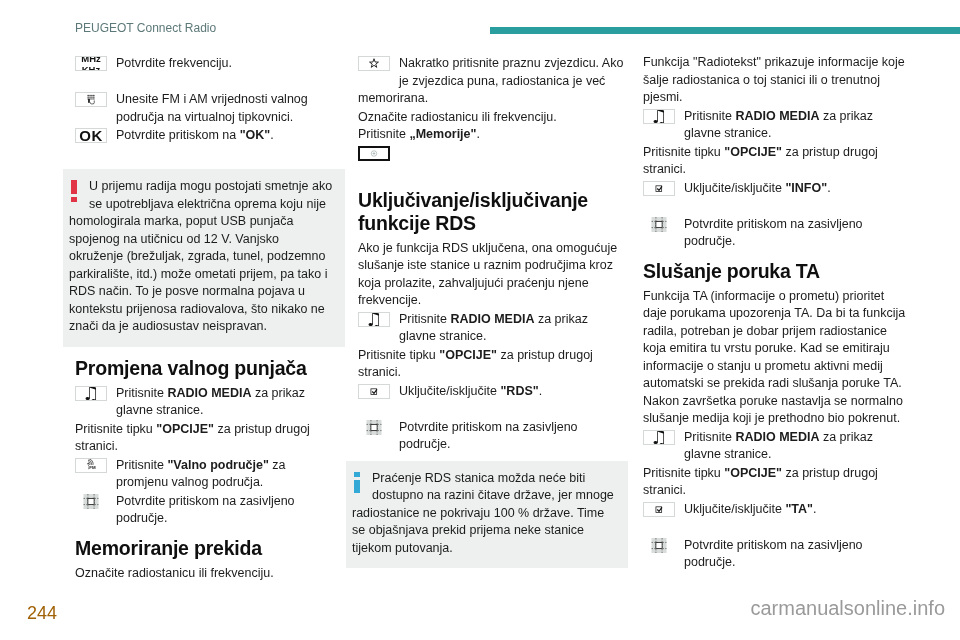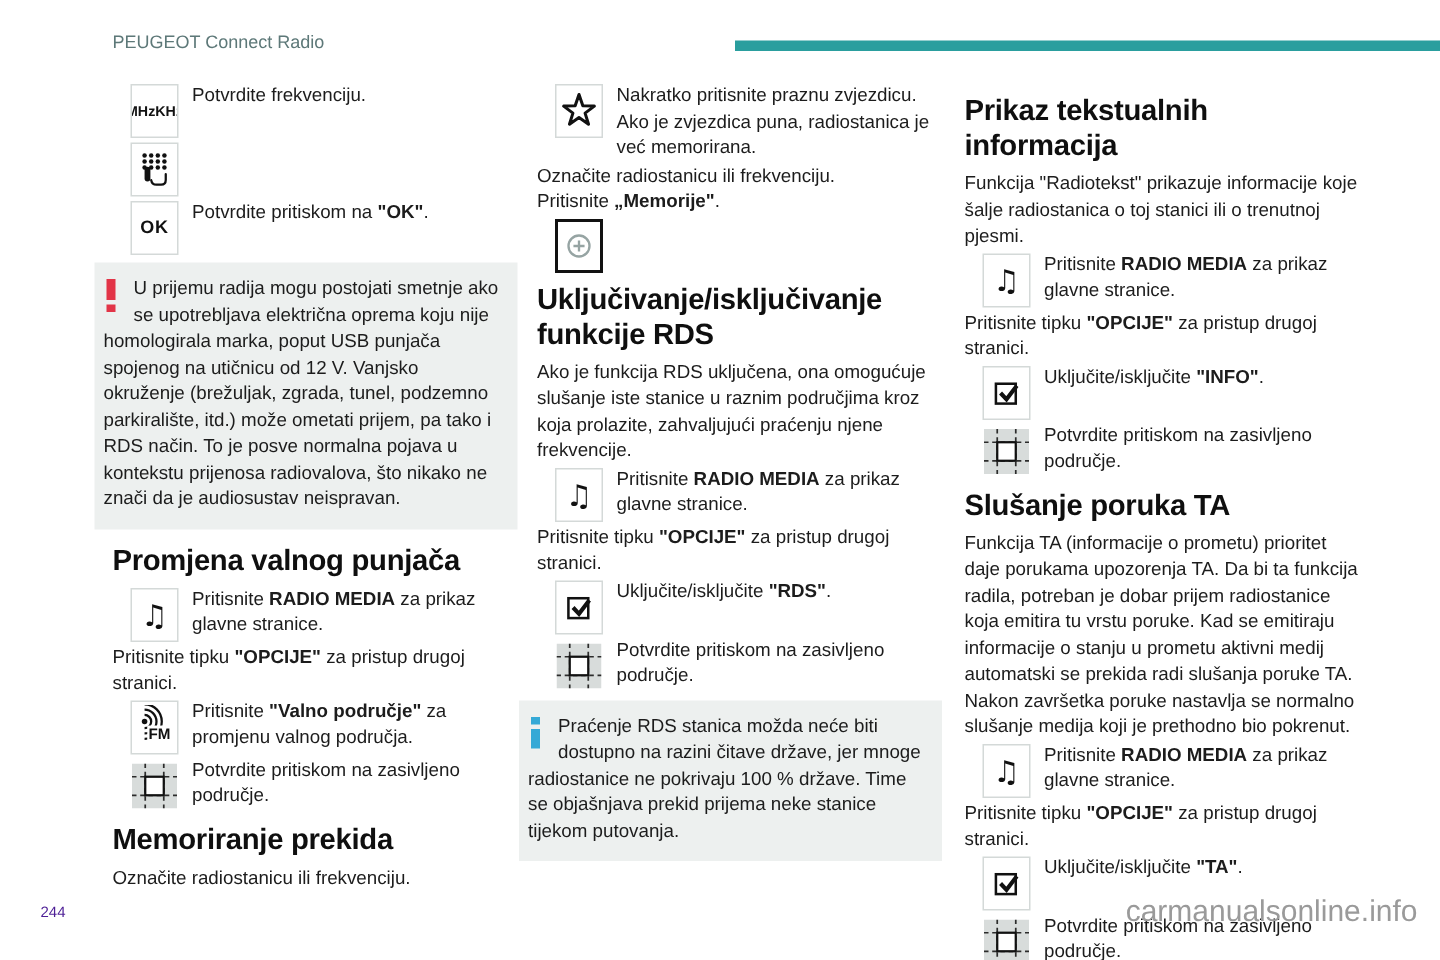--- a/index.html
+++ b/index.html
@@ -10,39 +10,39 @@
   .page{position:relative;width:960px;height:640px;background:#fff;overflow:hidden;
         font-family:"Liberation Sans",sans-serif;color:var(--ink);}
   .header-title{position:absolute;left:75px;top:21px;font-size:12px;color:var(--muted);}
   .accent-bar{position:absolute;left:490px;right:0;top:27px;height:7px;background:var(--accent);}
   .col{position:absolute;top:54px;width:266px;font-size:12.5px;line-height:17.5px;}
   .col-left{left:75px}.col-mid{left:358px}.col-right{left:643px}
   .h{clear:left;font-size:19.5px;line-height:23px;font-weight:bold;color:#0f0f0f;
      margin:9px 0 5px 0;letter-spacing:-0.2px;}
   .para{clear:left;margin:0;}
   .irow{clear:left;min-height:35px;margin:1px 0 1px 0;}
-  .ibox{float:left;width:32px;height:36px;box-sizing:border-box;border:1px solid var(--iconborder);
-        background:#fff;margin:1px 9px 2px 12px;display:flex;flex-direction:row;
+  .ibox{float:left;width:32px;height:15px;box-sizing:border-box;border:1px solid var(--iconborder);
+        background:#fff;margin:1px 9px 2px 0;display:flex;flex-direction:column;
         align-items:center;justify-content:center;overflow:hidden;}
   .ibox.noborder{border:none;}
   .ibox.heavy{border:2px solid #111;}
   .ibox svg{display:block;}
   .klbl{display:block;font-size:9.5px;font-weight:bold;line-height:11px;color:#111;}
-  .okl{font-size:12px;font-weight:bold;color:#111;letter-spacing:0.5px;}
+  .okl{font-size:15px;font-weight:bold;color:#111;letter-spacing:0.5px;}
   .mnote{font-family:"DejaVu Sans",sans-serif;font-size:20px;line-height:20px;color:#111;}
   .note{clear:left;background:var(--boxbg);margin:7px -4px 10px -12px;padding:9px 10px 11px 6px;}
   .ng{float:left;width:7px;margin:2px 11px 2px 2px;}
   .ng i{display:block;width:6px;}
   .ng.warning i{background:var(--warn);}
   .ng.info i{background:var(--info);}
   .ng.warning .s1{height:14px;}
   .ng.warning .s2{height:5px;margin-top:3px;}
   .ng.info .s1{height:5px;}
   .ng.info .s2{height:13px;margin-top:3px;}
-  .page-number{position:absolute;left:27px;top:603px;font-size:10px;color:#4c1d95;}
+  .page-number{position:absolute;left:27px;top:603px;font-size:18px;color:#a16207;}
   .watermark{position:absolute;right:15px;top:597px;font-size:20px;color:#9a9a9a;}
   b{font-weight:bold;}
 </style>
 </head>
 <body>
 
 <div class="page">
   <span class="header-title">PEUGEOT Connect Radio</span>
   <div class="accent-bar"></div>
 
@@ -61,21 +61,21 @@
             <circle cx="14.5" cy="11" r="1.7" fill="#111"></circle>
             <circle cx="19.5" cy="11" r="1.7" fill="#111"></circle>
             <circle cx="24.5" cy="11" r="1.7" fill="#111"></circle>
             <circle cx="9.5" cy="15.5" r="1.7" fill="#111"></circle>
             <circle cx="14.5" cy="15.5" r="1.7" fill="#111"></circle>
             <circle cx="19.5" cy="15.5" r="1.7" fill="#111"></circle>
             <circle cx="24.5" cy="15.5" r="1.7" fill="#111"></circle>
             <rect x="9.5" y="15" width="4.4" height="11" rx="2.2" fill="#111"></rect>
             <path d="M14.5 25 q0.5 3.5 4 3.5 h3.5 q3.5 0 3.5 -3.5 v-4.5" stroke="#111" stroke-width="1.7" fill="none" stroke-linecap="round"></path>
           </svg>
-        </span></div>
+        </span><span class="itext">Unesite FM i AM vrijednosti valnog područja na virtualnoj tipkovnici.</span></div>
       <div class="irow"><span class="ibox">
           <span class="okl">OK</span>
         </span><span class="itext">Potvrdite pritiskom na <b>"OK"</b>.</span></div>
       <div class="note"><span class="ng warning">
           <i class="s1"></i>
           <i class="s2"></i>
         </span><span>U prijemu radija mogu postojati smetnje ako se upotrebljava električna oprema koju nije homologirala marka, poput USB punjača spojenog na utičnicu od 12 V. Vanjsko okruženje (brežuljak, zgrada, tunel, podzemno parkiralište, itd.) može ometati prijem, pa tako i RDS način. To je posve normalna pojava u kontekstu prijenosa radiovalova, što nikako ne znači da je audiosustav neispravan.</span></div>
       <h2 class="h">Promjena valnog punjača</h2>
       <div class="irow"><span class="ibox">
           <span class="mnote">♫</span>
@@ -141,21 +141,20 @@
             </g>
             <rect x="10" y="10" width="14" height="14" fill="#fff" stroke="#111" stroke-width="1.7"></rect>
           </svg>
         </span><span class="itext">Potvrdite pritiskom na zasivljeno područje.</span></div>
       <div class="note"><span class="ng info">
           <i class="s1"></i>
           <i class="s2"></i>
         </span><span>Praćenje RDS stanica možda neće biti dostupno na razini čitave države, jer mnoge radiostanice ne pokrivaju 100 % države. Time se objašnjava prekid prijema neke stanice tijekom putovanja.</span></div>
     </div>
   <div class="col col-right">
-      <h2 class="h">Prikaz tekstualnih informacija</h2>
       <p class="para">Funkcija "Radiotekst" prikazuje informacije koje šalje radiostanica o toj stanici ili o trenutnoj pjesmi.</p>
       <div class="irow"><span class="ibox">
           <span class="mnote">♫</span>
         </span><span class="itext">Pritisnite <b>RADIO MEDIA</b> za prikaz glavne stranice.</span></div>
       <p class="para">Pritisnite tipku <b>"OPCIJE"</b> za pristup drugoj stranici.</p>
       <div class="irow"><span class="ibox">
           <svg width="30" height="30" viewBox="0 0 34 34" xmlns="http://www.w3.org/2000/svg">
             <rect x="9" y="10" width="15" height="15" fill="#fff" stroke="#111" stroke-width="1.9"></rect>
             <path d="M12.5 17 l4.5 4.8 l7.8 -10.3" stroke="#111" stroke-width="3.1" fill="none"></path>
           </svg>

